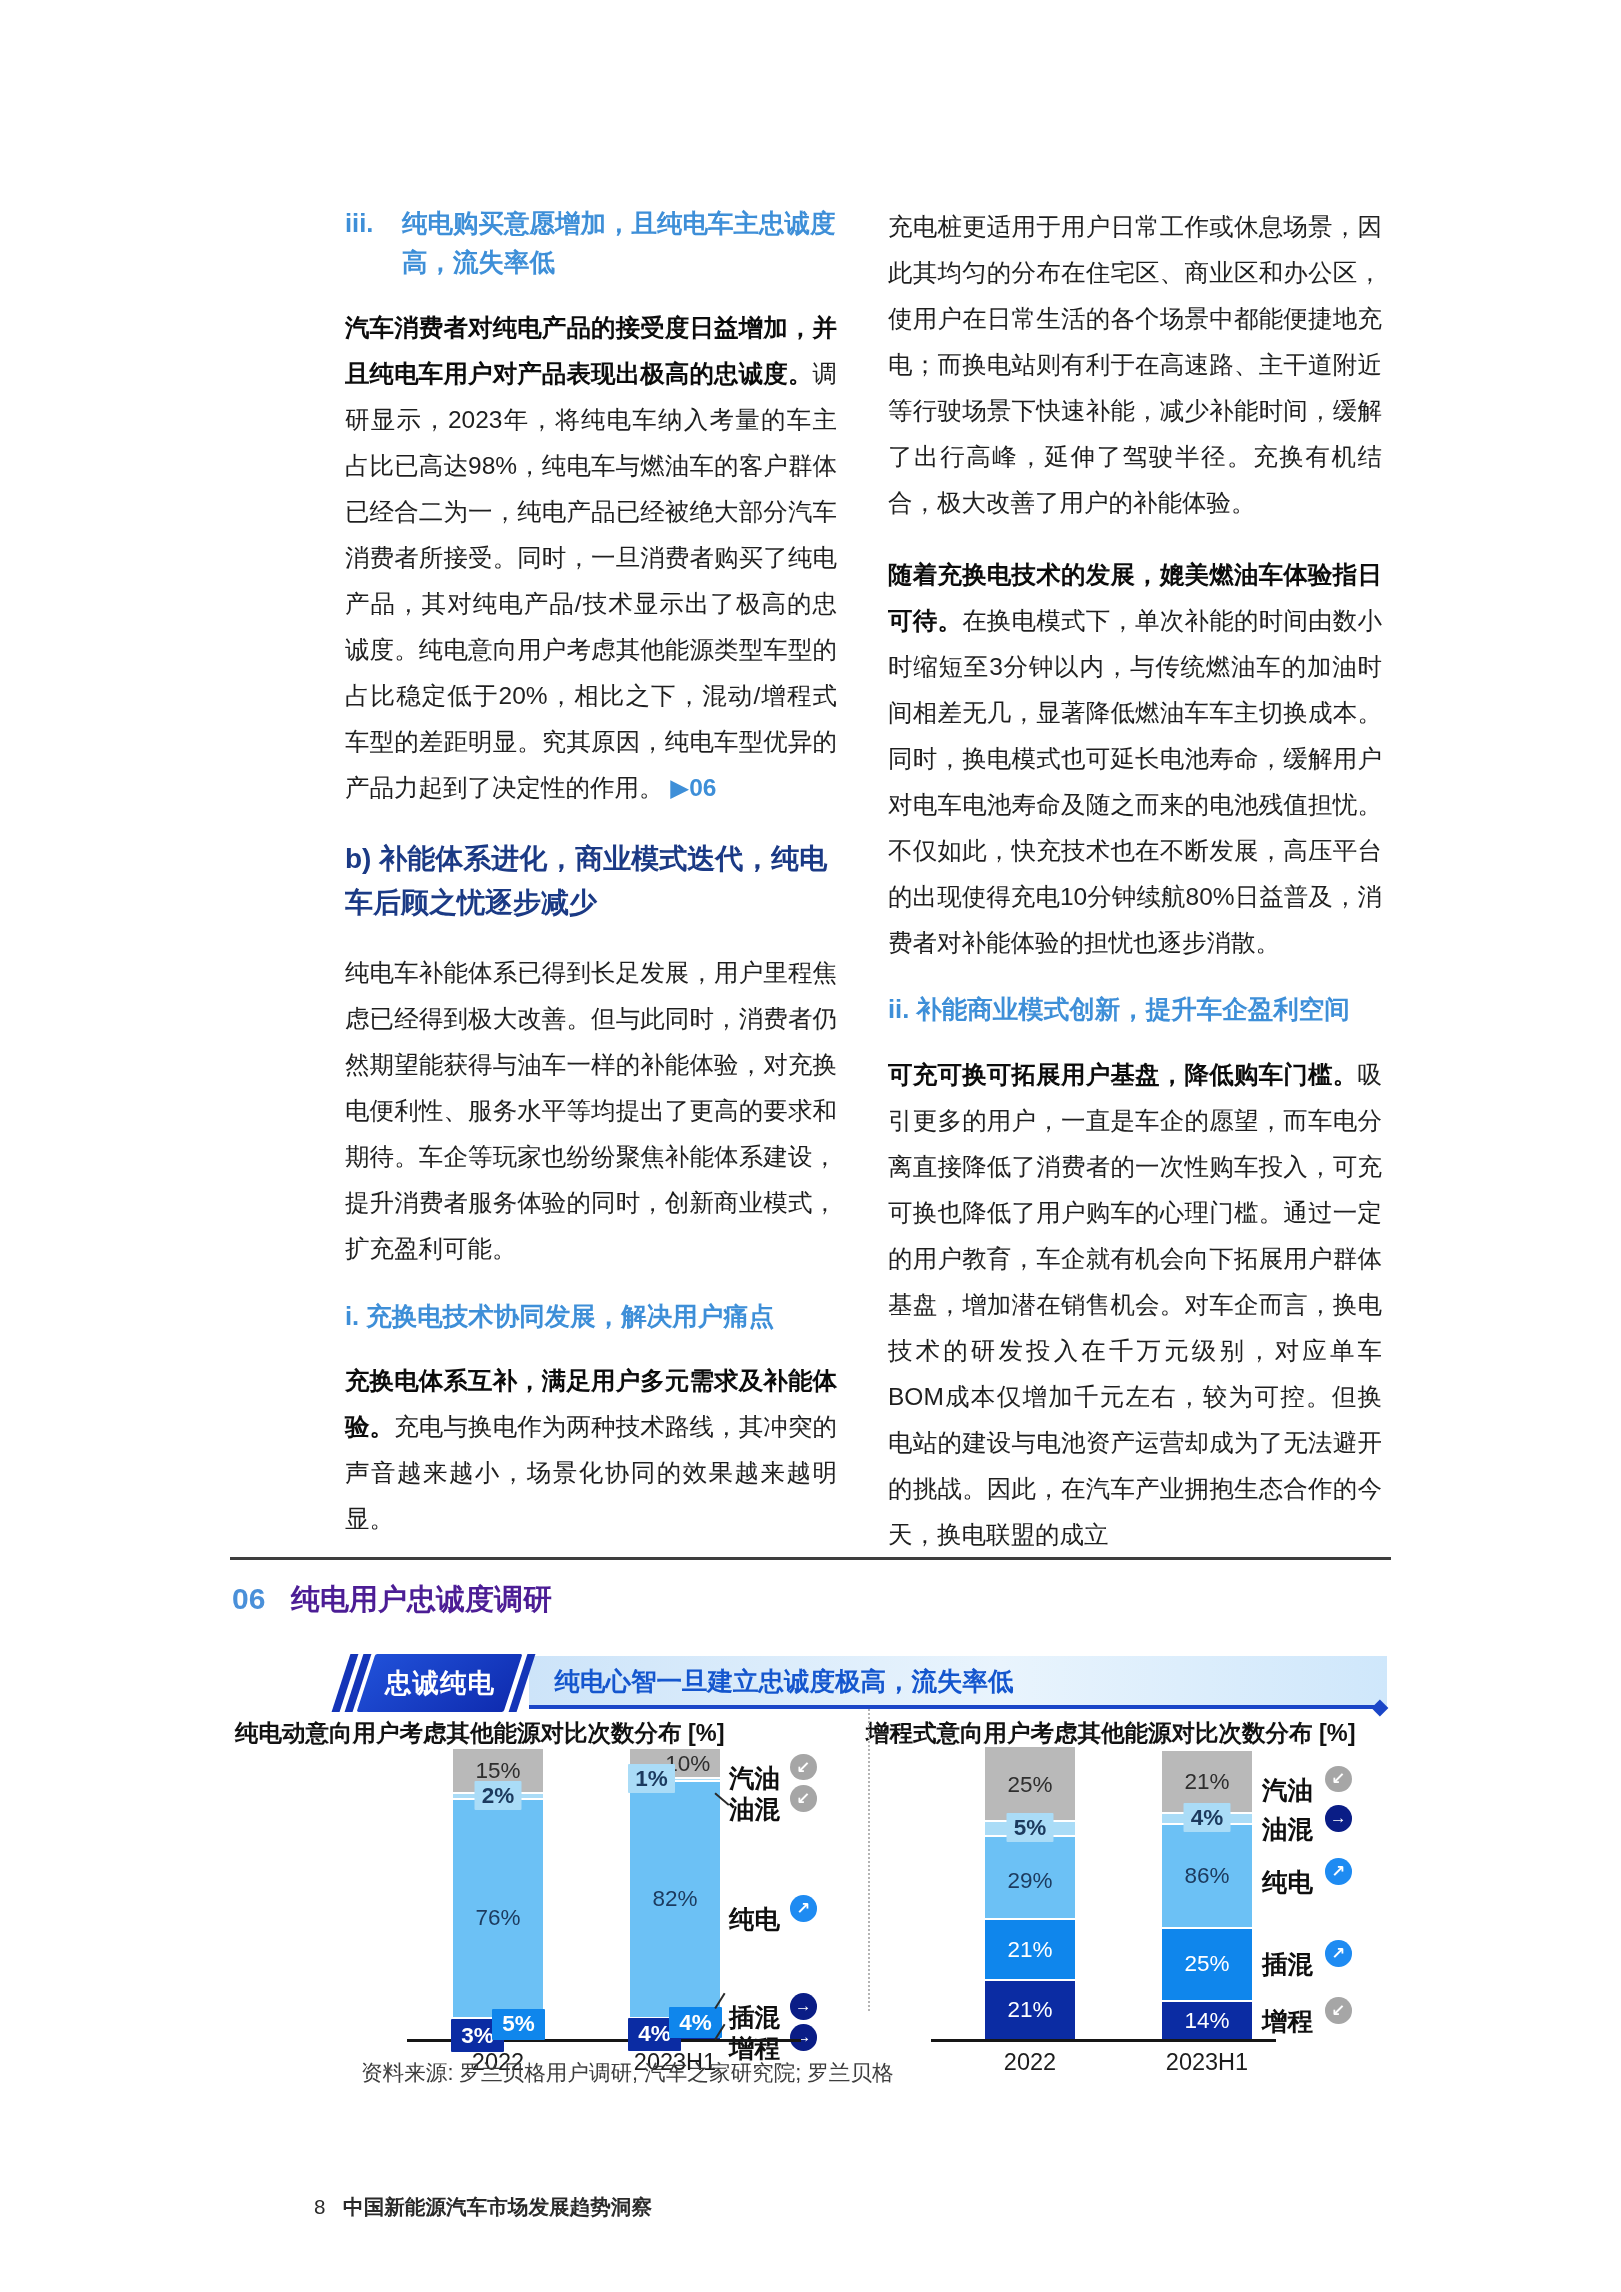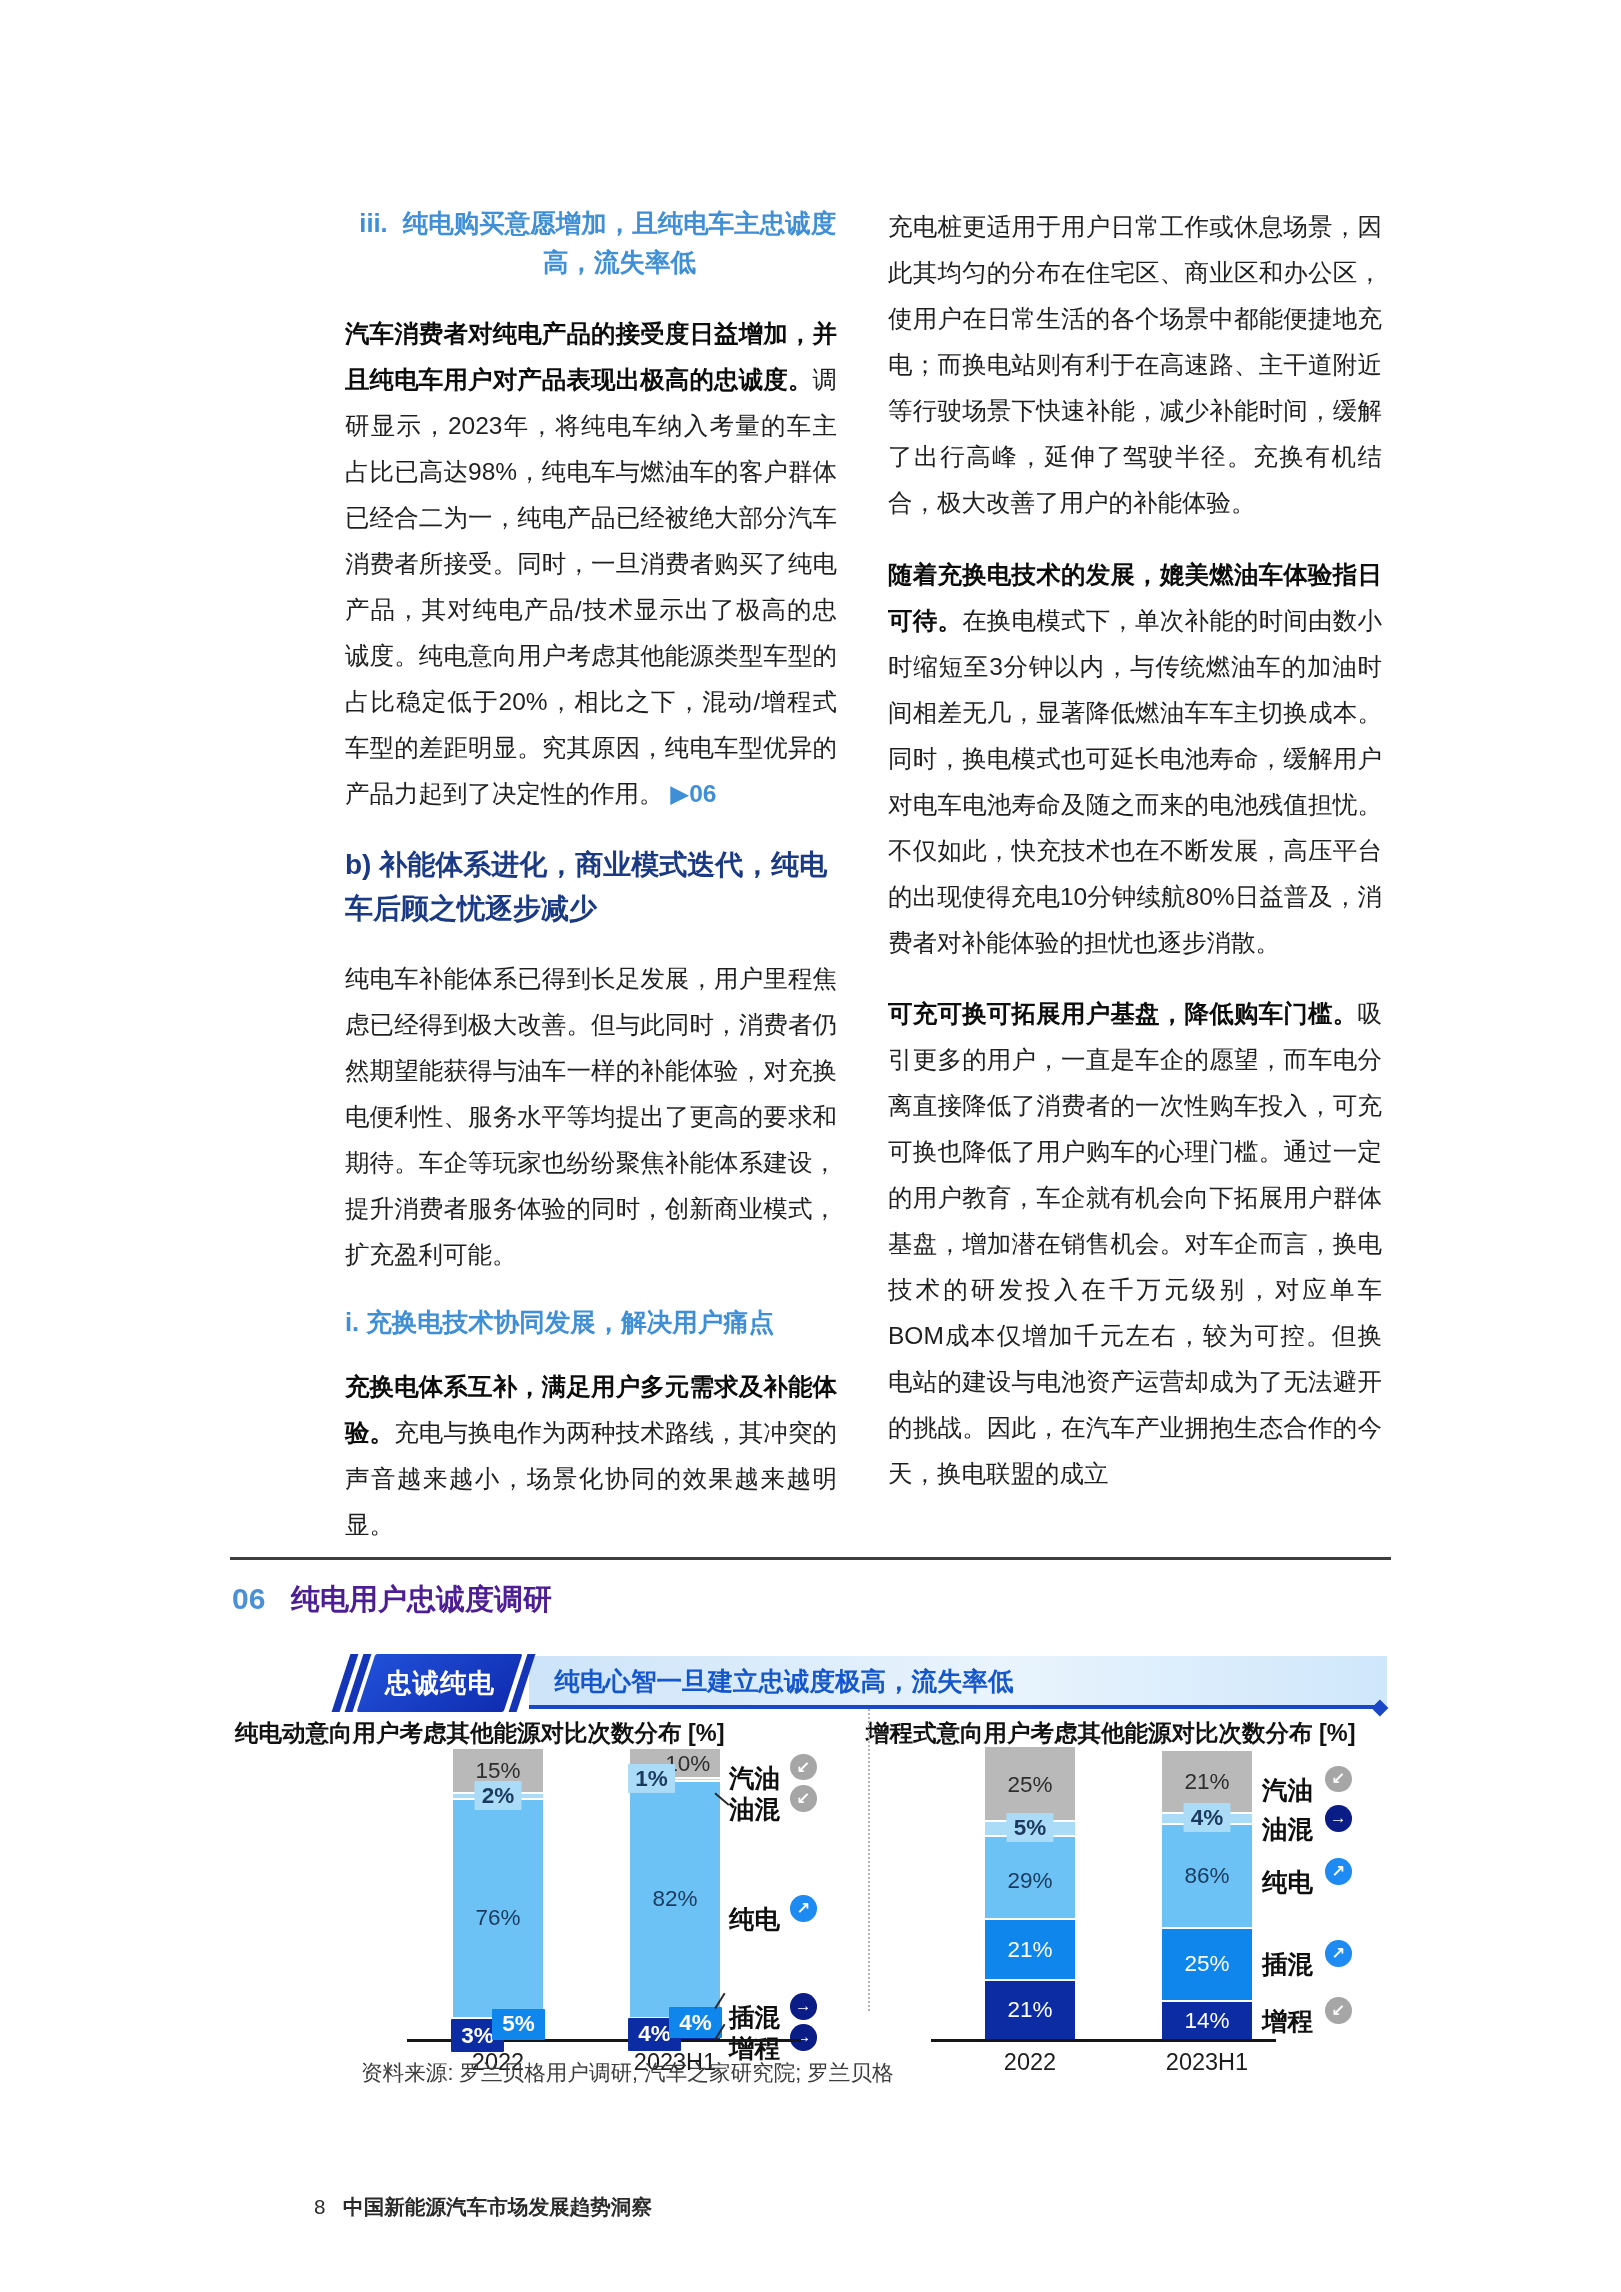--- a/index.html
+++ b/index.html
@@ -6,21 +6,21 @@
   body{
     width:1621px;height:2293px;position:relative;background:#ffffff;
     font-family:"Liberation Sans","DejaVu Sans",sans-serif;overflow:hidden;color:#1f1f1f;
   }
   
   .col{position:absolute;}
   .col-left{left:345px;top:204px;width:492px;}
   .col-right{left:888px;top:204px;width:494px;}
   p.body{font-size:24.5px;line-height:46px;text-align:justify;margin:0 0 25.5px;color:#1f1f1f;}
   p.body strong{color:#0c0c0c;}
-  .h-iii{display:flex;font-weight:bold;color:#3E8FD8;font-size:25.5px;line-height:39px;margin:0 0 29px;text-align:center;}
+  .h-iii{display:flex;font-weight:bold;color:#3E8FD8;font-size:25.5px;line-height:39px;margin:0 0 23px;}
   .h-iii .num{width:57px;flex:none;}
   .h-navy{font-weight:bold;color:#1B3A85;font-size:28px;line-height:44px;margin:11.8px 0 25.5px;}
   .h-sub{font-weight:bold;color:#3E8FD8;font-size:25.5px;line-height:37px;margin:9.8px 0 23.5px;}
   .figref{color:#3E8FD8;font-weight:bold;white-space:nowrap;}
   
   .fig-rule{position:absolute;left:230px;top:1557px;width:1161px;height:2.9px;background:#3e3e3e;}
   .fig-head{position:absolute;left:232px;top:1580px;display:flex;gap:25.5px;align-items:baseline;}
   .fig-num{color:#4A90D9;font-size:30px;font-weight:bold;}
   .fig-title{color:#4c1d95;font-size:29px;font-weight:bold;}
   .badge-group{position:absolute;left:341px;top:1654px;height:58px;display:flex;align-items:stretch;gap:4.9px;z-index:3;}
@@ -69,20 +69,21 @@
   <p class="body">
     <strong>充换电体系互补，满足用户多元需求及补能体验。</strong><span>充电与换电作为两种技术路线，其冲突的声音越来越小，场景化协同的效果越来越明显。</span>
   </p>
 </div>
 
 <div class="col col-right">
   <p class="body">充电桩更适用于用户日常工作或休息场景，因此其均匀的分布在住宅区、商业区和办公区，使用户在日常生活的各个场景中都能便捷地充电；而换电站则有利于在高速路、主干道附近等行驶场景下快速补能，减少补能时间，缓解了出行高峰，延伸了驾驶半径。充换有机结合，极大改善了用户的补能体验。</p>
   <p class="body">
     <strong>随着充换电技术的发展，媲美燃油车体验指日可待。</strong><span>在换电模式下，单次补能的时间由数小时缩短至3分钟以内，与传统燃油车的加油时间相差无几，显著降低燃油车车主切换成本。同时，换电模式也可延长电池寿命，缓解用户对电车电池寿命及随之而来的电池残值担忧。不仅如此，快充技术也在不断发展，高压平台的出现使得充电10分钟续航80%日益普及，消费者对补能体验的担忧也逐步消散。</span>
   </p>
+  <h3 class="h-sub">ii. 补能商业模式创新，提升车企盈利空间</h3>
   <p class="body">
     <strong>可充可换可拓展用户基盘，降低购车门槛。</strong><span>吸引更多的用户，一直是车企的愿望，而车电分离直接降低了消费者的一次性购车投入，可充可换也降低了用户购车的心理门槛。通过一定的用户教育，车企就有机会向下拓展用户群体基盘，增加潜在销售机会。对车企而言，换电技术的研发投入在千万元级别，对应单车BOM成本仅增加千元左右，较为可控。但换电站的建设与电池资产运营却成为了无法避开的挑战。因此，在汽车产业拥抱生态合作的今天，换电联盟的成立</span>
   </p>
 </div>
 
 <div class="fig-rule"></div>
 <div class="fig-head">
   <span class="fig-num">06</span>
   <span class="fig-title">纯电用户忠诚度调研</span>
 </div>

